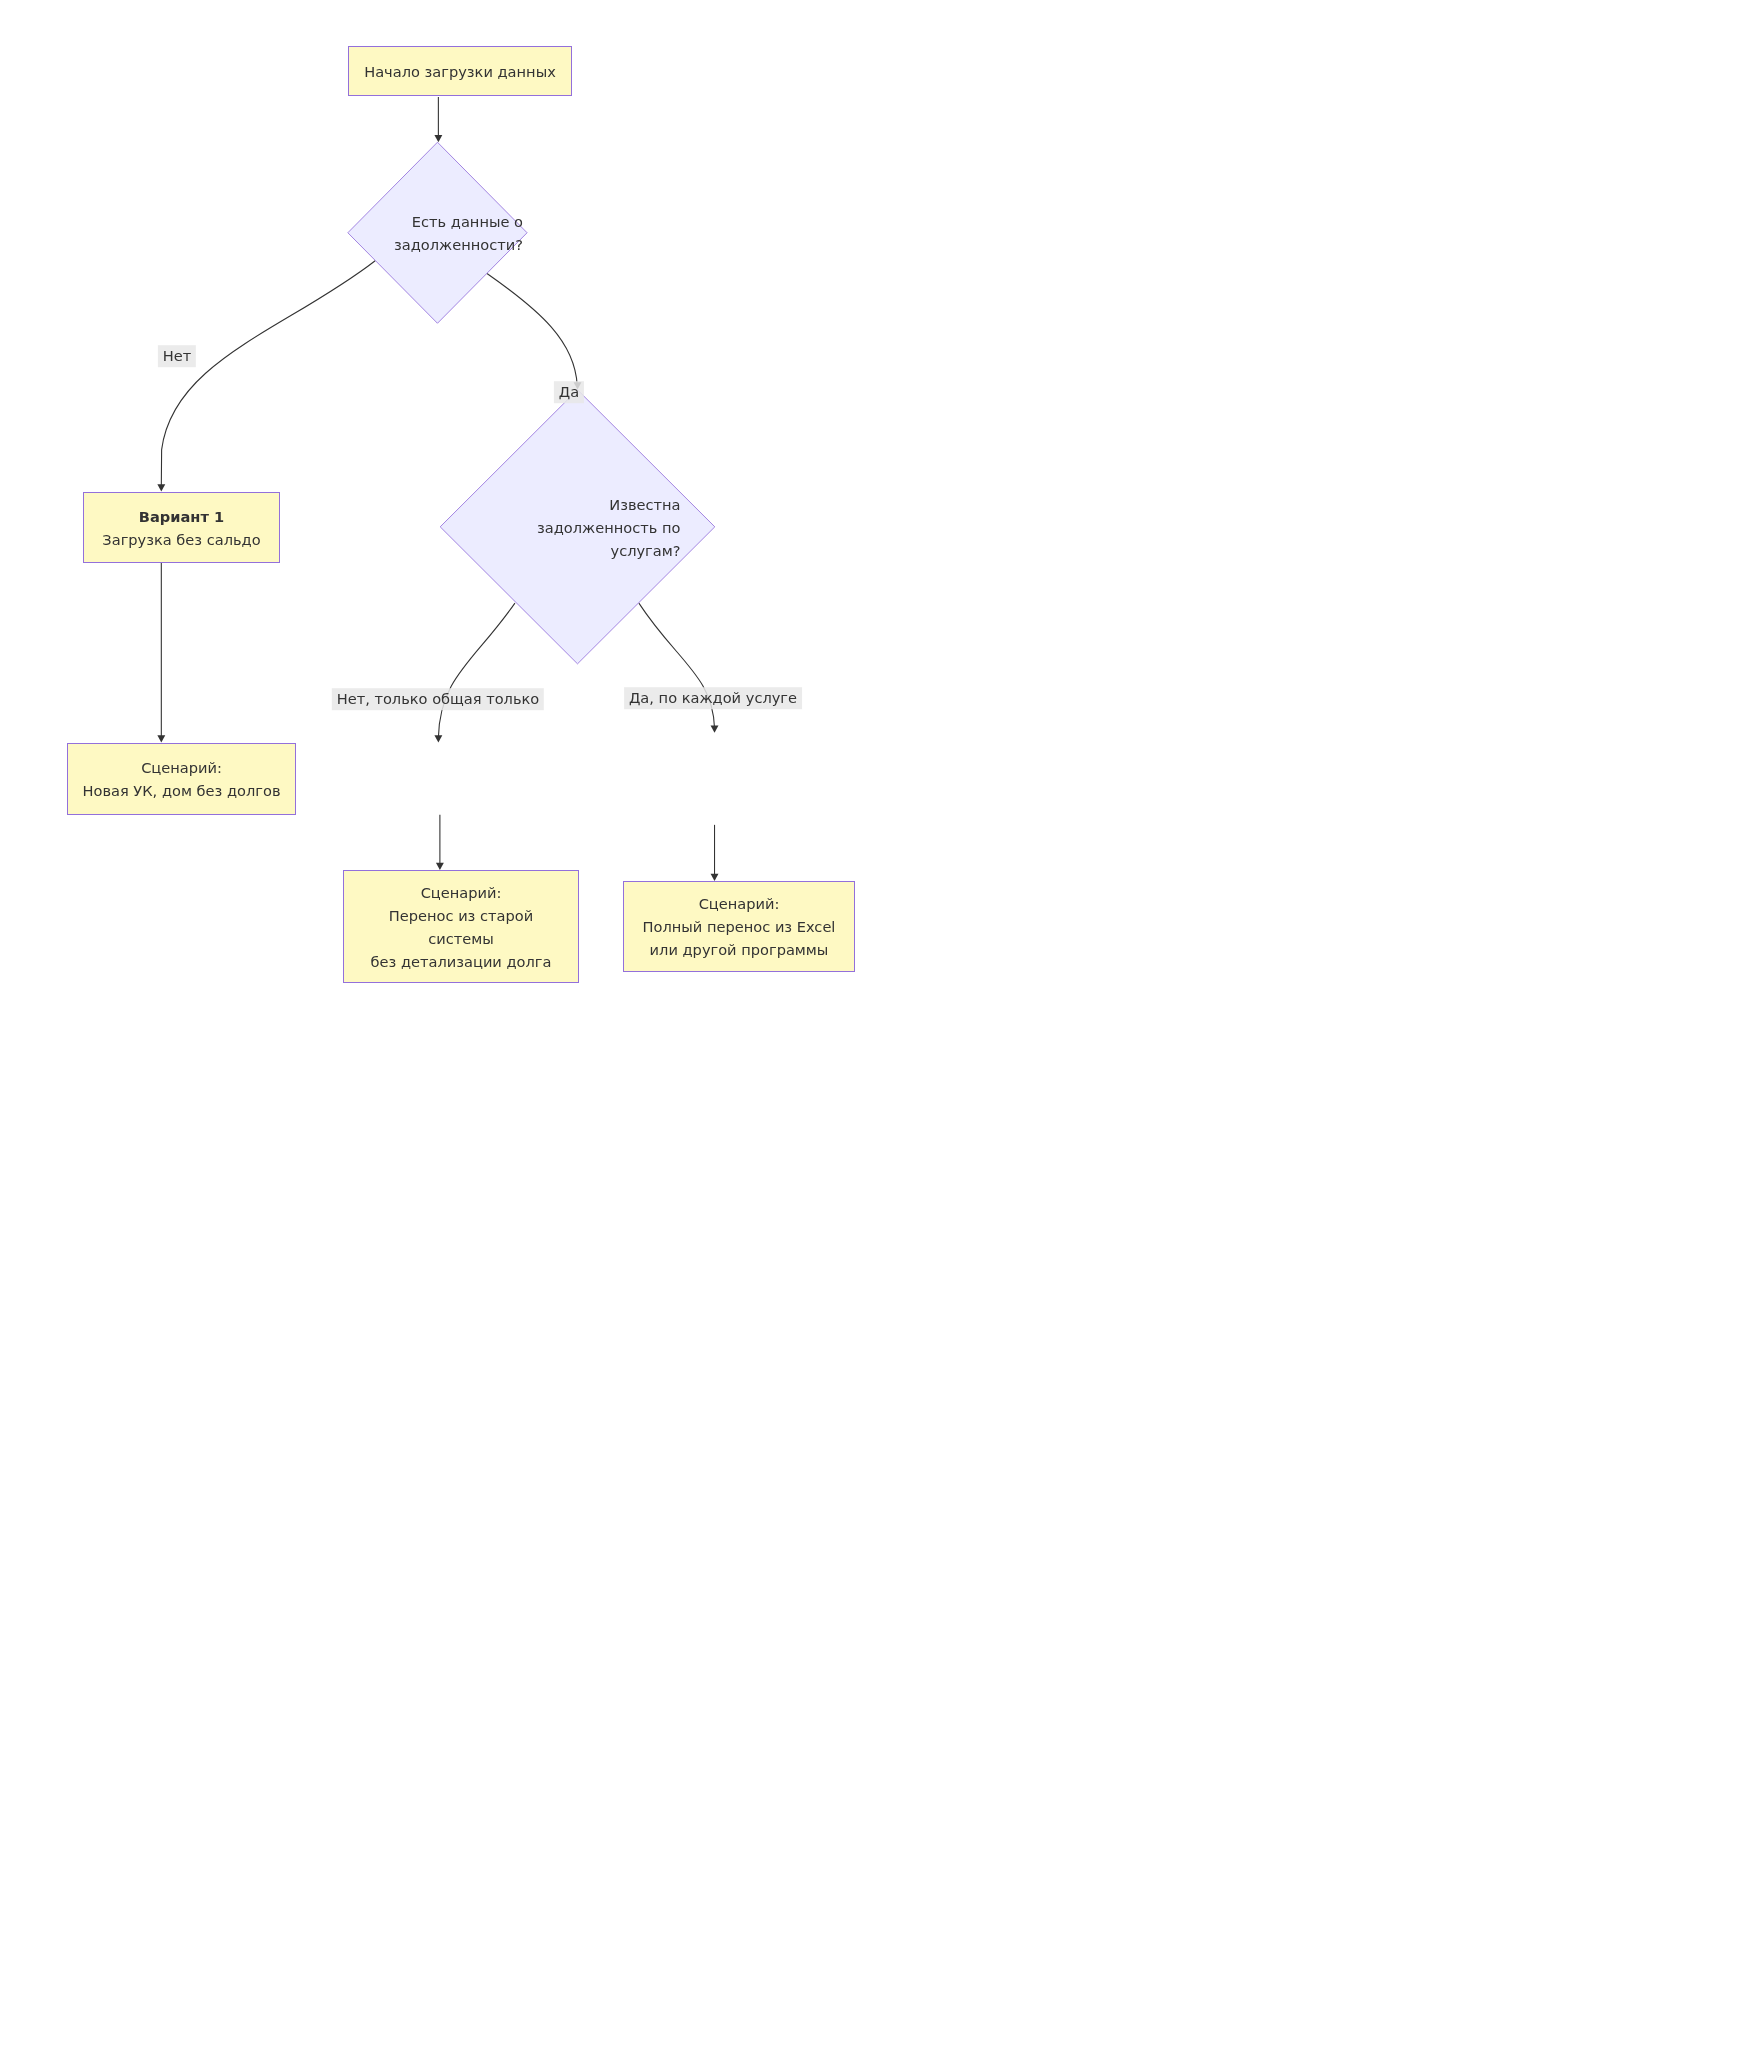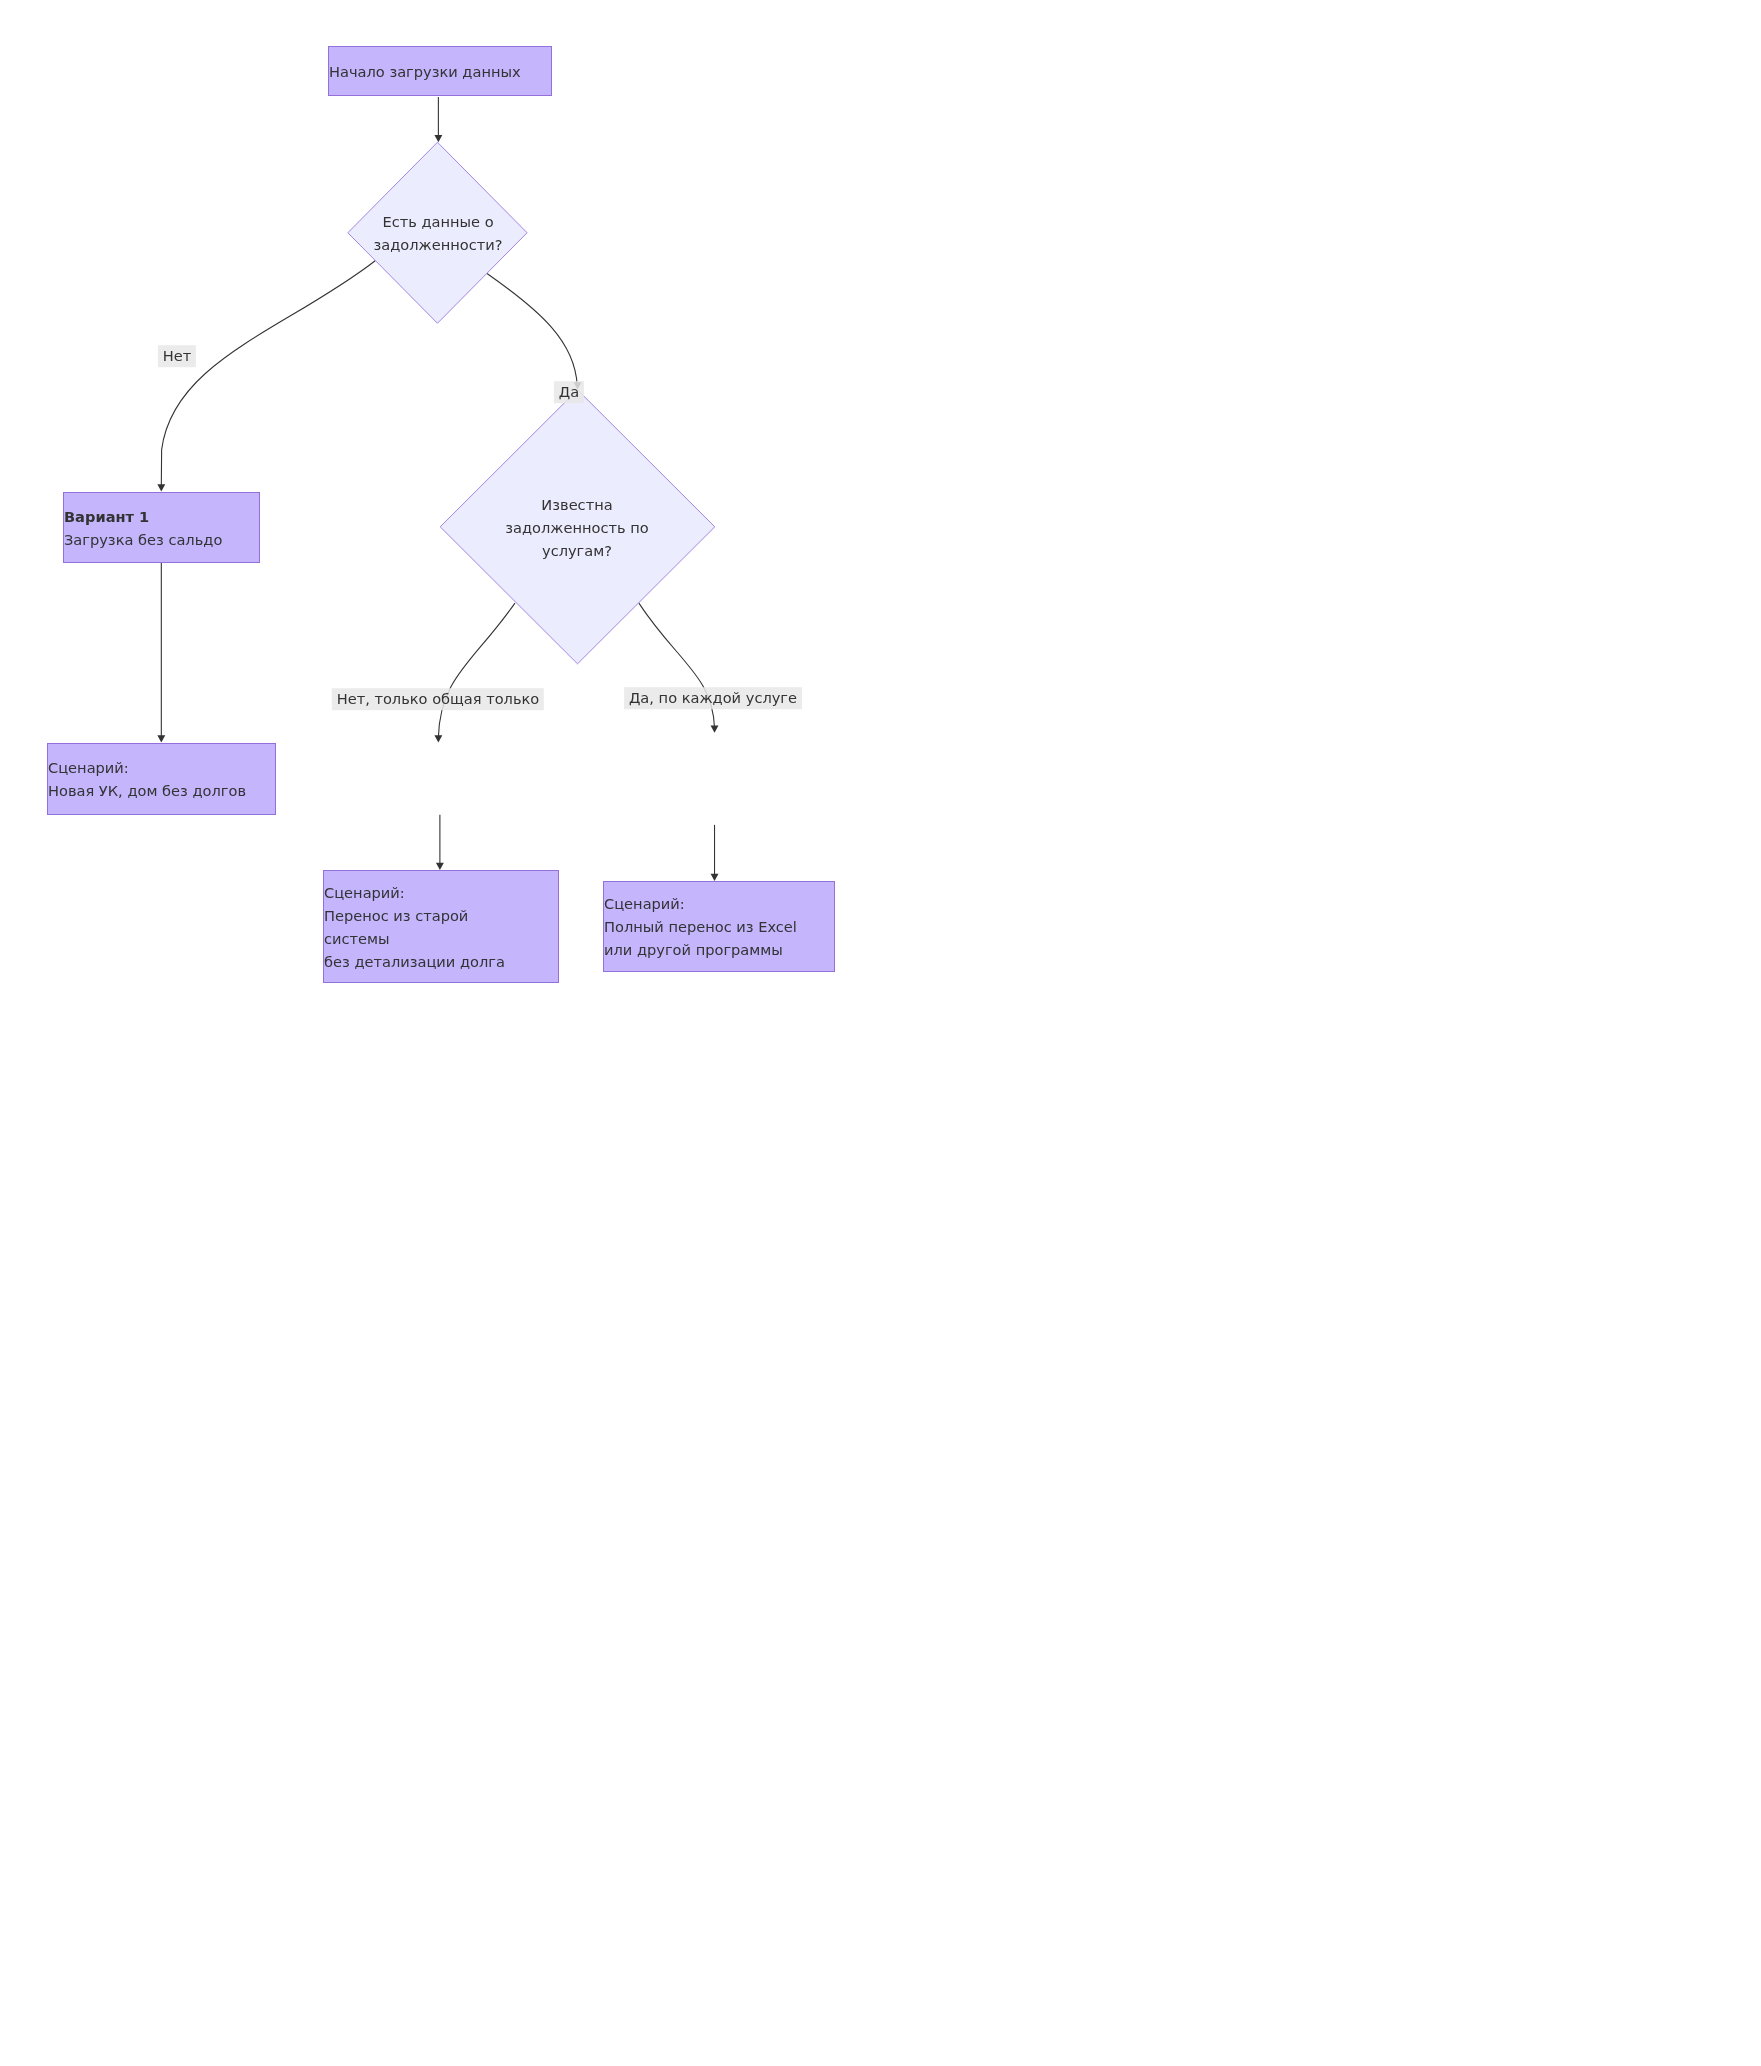--- a/index.html
+++ b/index.html
@@ -7,29 +7,29 @@
     position:relative;width:881px;height:1033px;overflow:hidden;
     background:#ffffff;
     font-family:"DejaVu Sans","Liberation Sans",sans-serif;
     color:#333333;
   }
   svg.wires{position:absolute;left:0;top:0;width:881px;height:1033px;}
   .edge{fill:none;stroke:#333333;stroke-width:1.8px;}
   .arrowhead{fill:#333333;stroke:none;}
   .diamond{fill:#ECECFF;stroke:#9370DB;stroke-width:1.4px;}
   .node{
-    position:absolute;background:#c4b5fd;border:1.2px solid #9370DB;
-    display:flex;flex-direction:column;justify-content:center;align-items:flex-start;
-    text-align:center;font-size:14.6px;line-height:23px;box-sizing:border-box;
+    position:absolute;background:#fef9c3;border:1.2px solid #9370DB;
+    display:flex;flex-direction:column;justify-content:center;align-items:center;
+    text-align:center;font-size:14.6px;line-height:23px;box-sizing:border-box;margin-left:20px;
   }
   .node .line{white-space:nowrap;}
   .node-title{font-weight:bold;}
   .diamond-label{
     position:absolute;transform:translate(-50%,-50%);
-    text-align:center;font-size:14.6px;line-height:23px;
+    text-align:right;font-size:14.6px;line-height:23px;
   }
   .edge-label{
     position:absolute;transform:translate(-50%,-50%);
     background:rgba(232,232,232,0.85);
     font-size:14.6px;line-height:18px;padding:1.8px 4.9px;white-space:nowrap;
   }
 </style>
 </head>
 <body>
 

